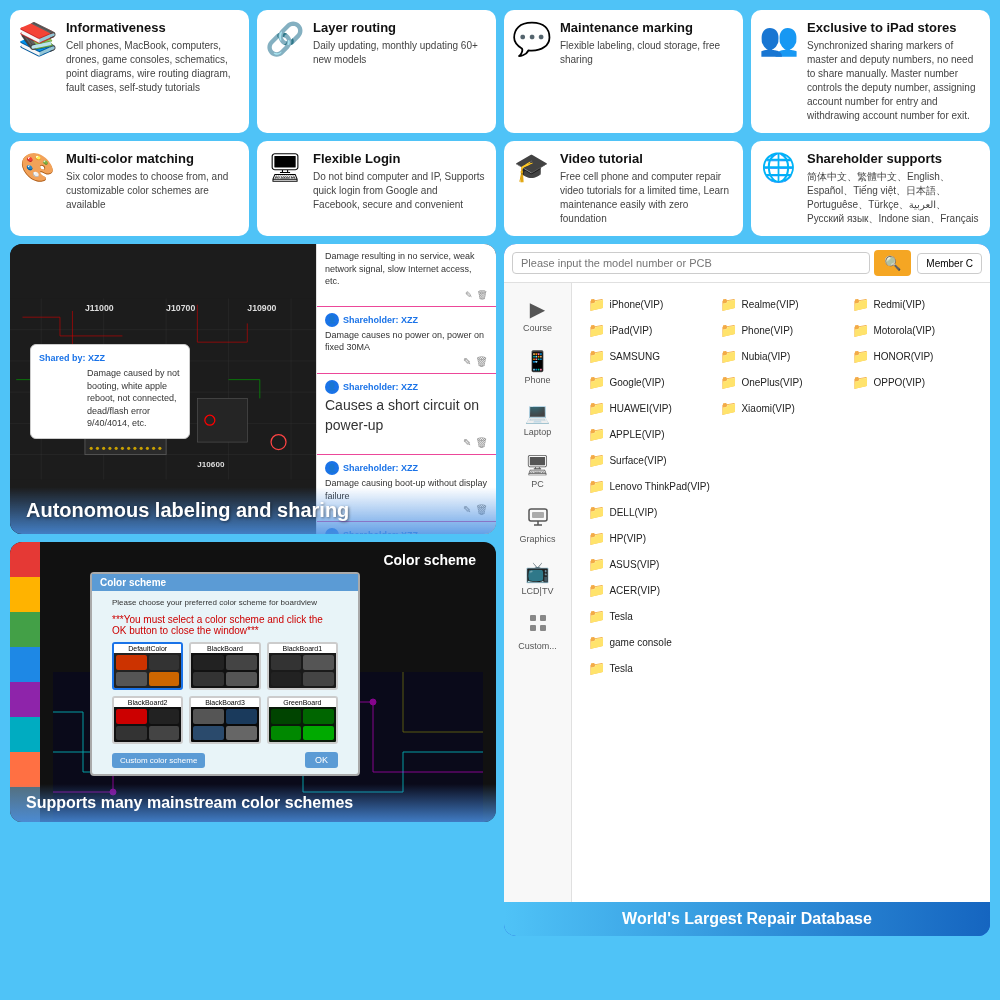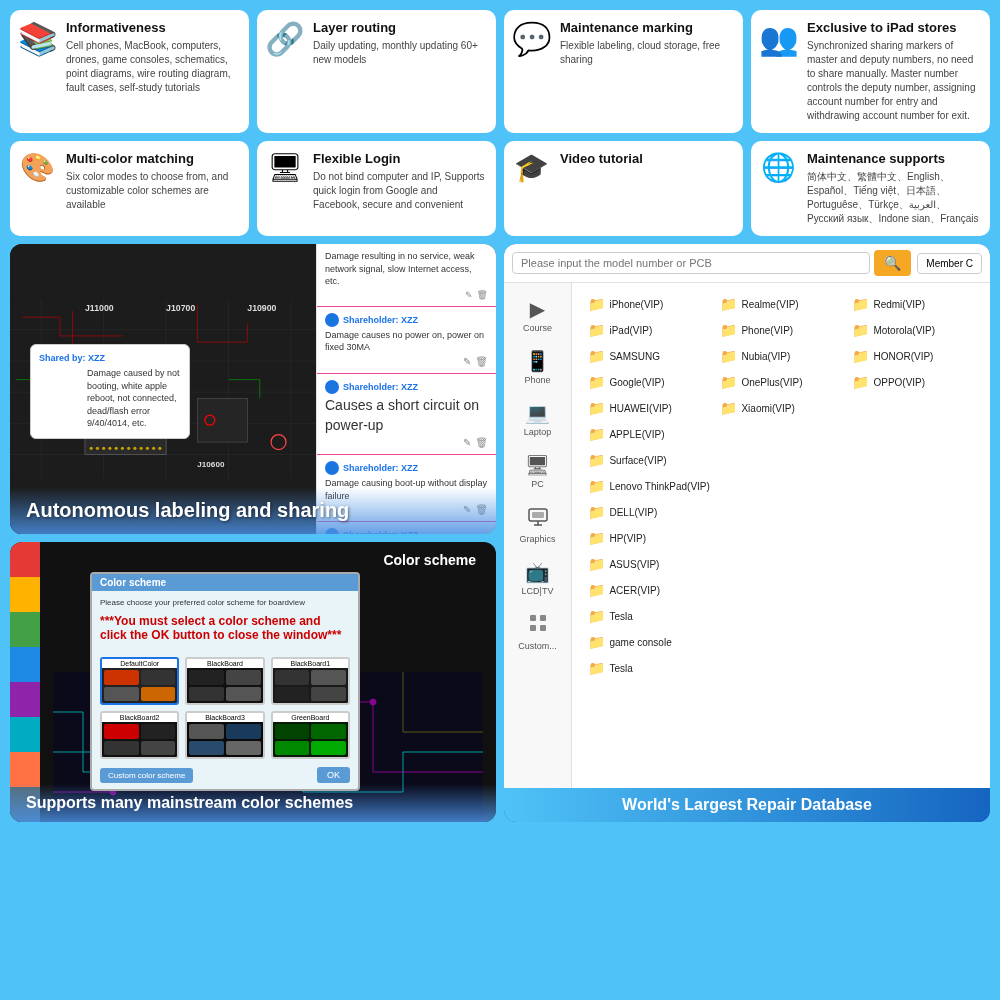--- a/index.html
+++ b/index.html
@@ -154,33 +154,32 @@
       font-size: 9px;
     }
     .dialog-title {
       background: #5b9bd5;
       color: white;
       padding: 3px 8px;
       font-size: 10px;
       font-weight: bold;
     }
     .dialog-body {
-      padding: 6px 8px;
+      padding: 6px 20px;
     }
     .dialog-instruction {
       font-size: 8px;
       color: #333;
       margin-bottom: 6px;
       line-height: 1.4;
     }
     .dialog-warning {
-      font-size: 12px;
+      font-size: 10px;
       color: #c00;
-      margin-bottom: 15px;
-      font-weight: bold;
+      margin-bottom: 6px;
     }
     .color-grid {
       display: grid;
       grid-template-columns: repeat(3, 1fr);
       gap: 6px;
       margin-bottom: 8px;
     }
     .color-swatch {
       border: 2px solid #ccc;
       border-radius: 3px;
@@ -239,21 +238,21 @@
       color: white;
       font-size: 16px;
       font-weight: bold;
     }
 
     
     .db-panel {
       background: #1d4ed8;
       border-radius: 12px;
       overflow: hidden;
-      height: 578px;
+      height: 692px;
       display: flex;
       flex-direction: column;
     }
     .db-header {
       background: #fff;
       border-bottom: 1px solid #e0e0e0;
       padding: 6px 8px;
       display: flex;
       align-items: center;
       gap: 6px;
@@ -431,26 +430,27 @@
       <div class="feature-icon" style="font-size:28px;">🖥</div>
       <div>
         <div class="feature-title">Flexible Login</div>
         <div class="feature-desc">Do not bind computer and IP, Supports quick login from Google and Facebook, secure and convenient</div>
       </div>
     </div>
     <div class="feature-card">
       <div class="feature-icon" style="font-size:28px;">🎓</div>
       <div>
         <div class="feature-title">Video tutorial</div>
+        <div class="feature-desc">Free cell phone and computer repair video tutorials for a limited time, Learn maintenance easily with zero foundation</div>
       </div>
     </div>
     <div class="feature-card">
       <div class="feature-icon" style="font-size:28px;">🌐</div>
       <div>
-        <div class="feature-title">Maintenance supports</div>
+        <div class="feature-title">Shareholder supports</div>
         <div class="feature-desc">简体中文、繁體中文、English、Español、Tiếng việt、日本語、Portuguêse、Türkçe、العربية、Русский язык、Indone sian、Français</div>
       </div>
     </div>
   </div>
 
 <div class="main-area">
 
   <div class="left-panels">
 
     <div class="pcb-panel">

